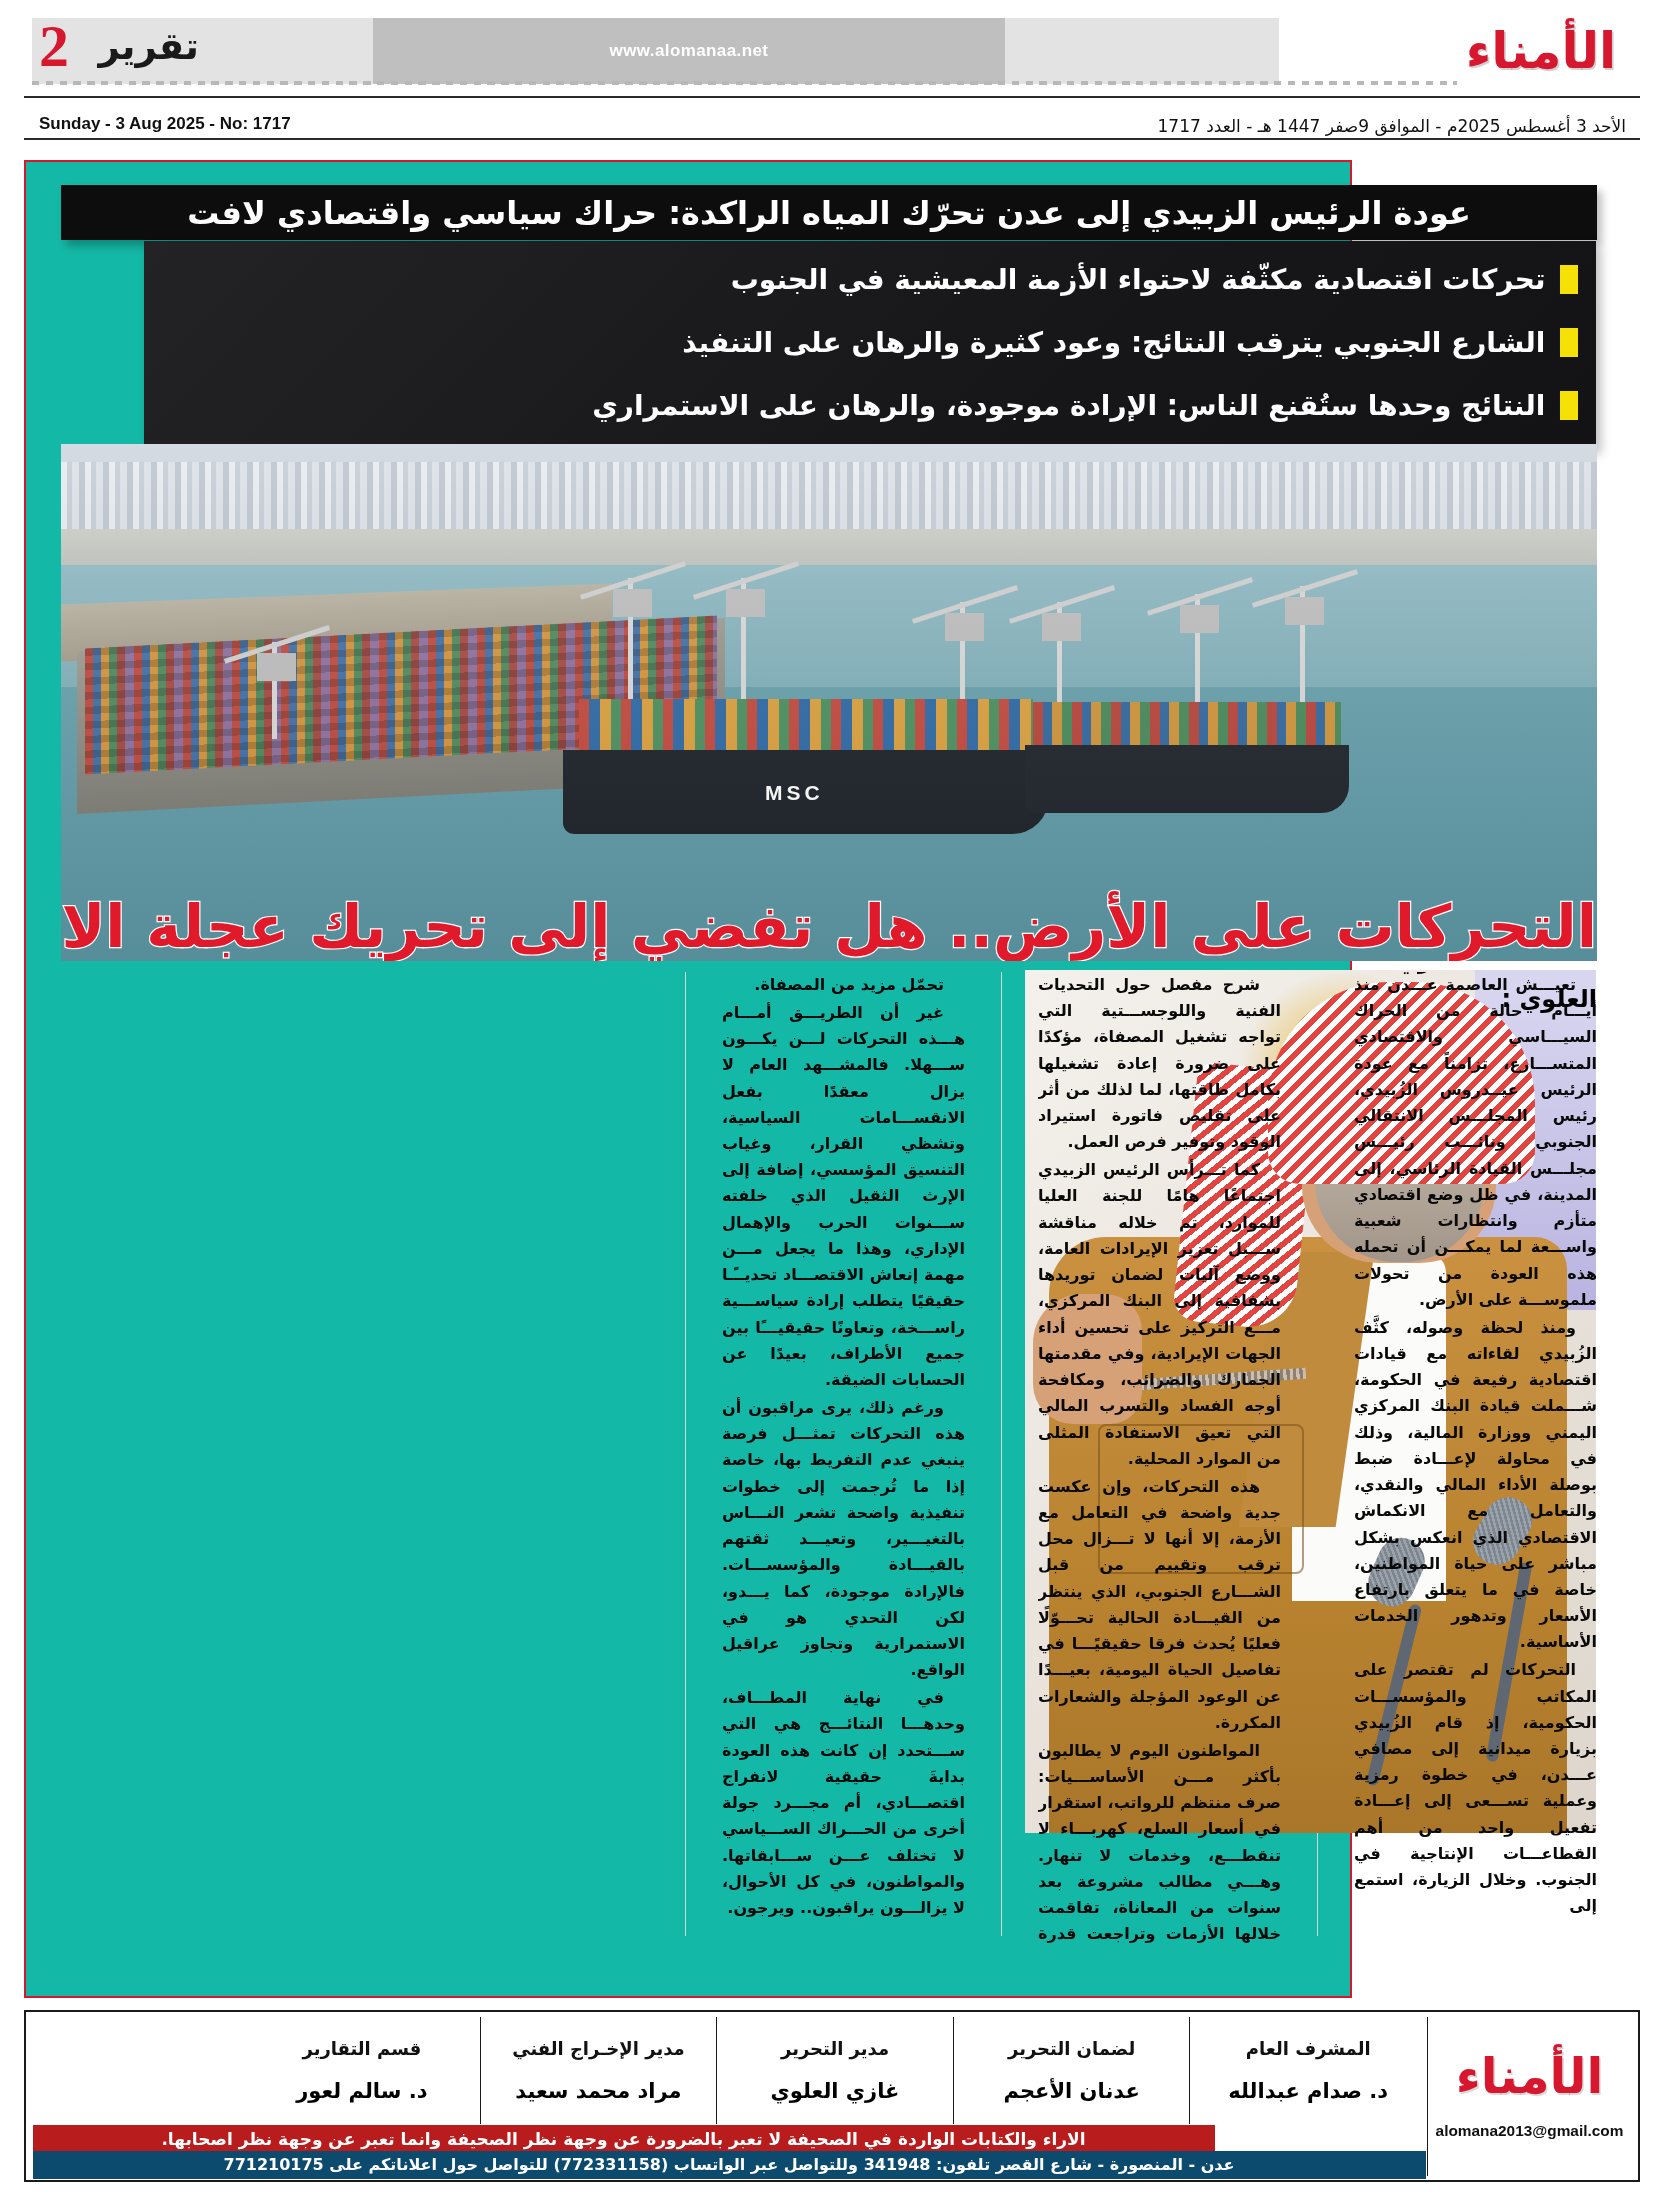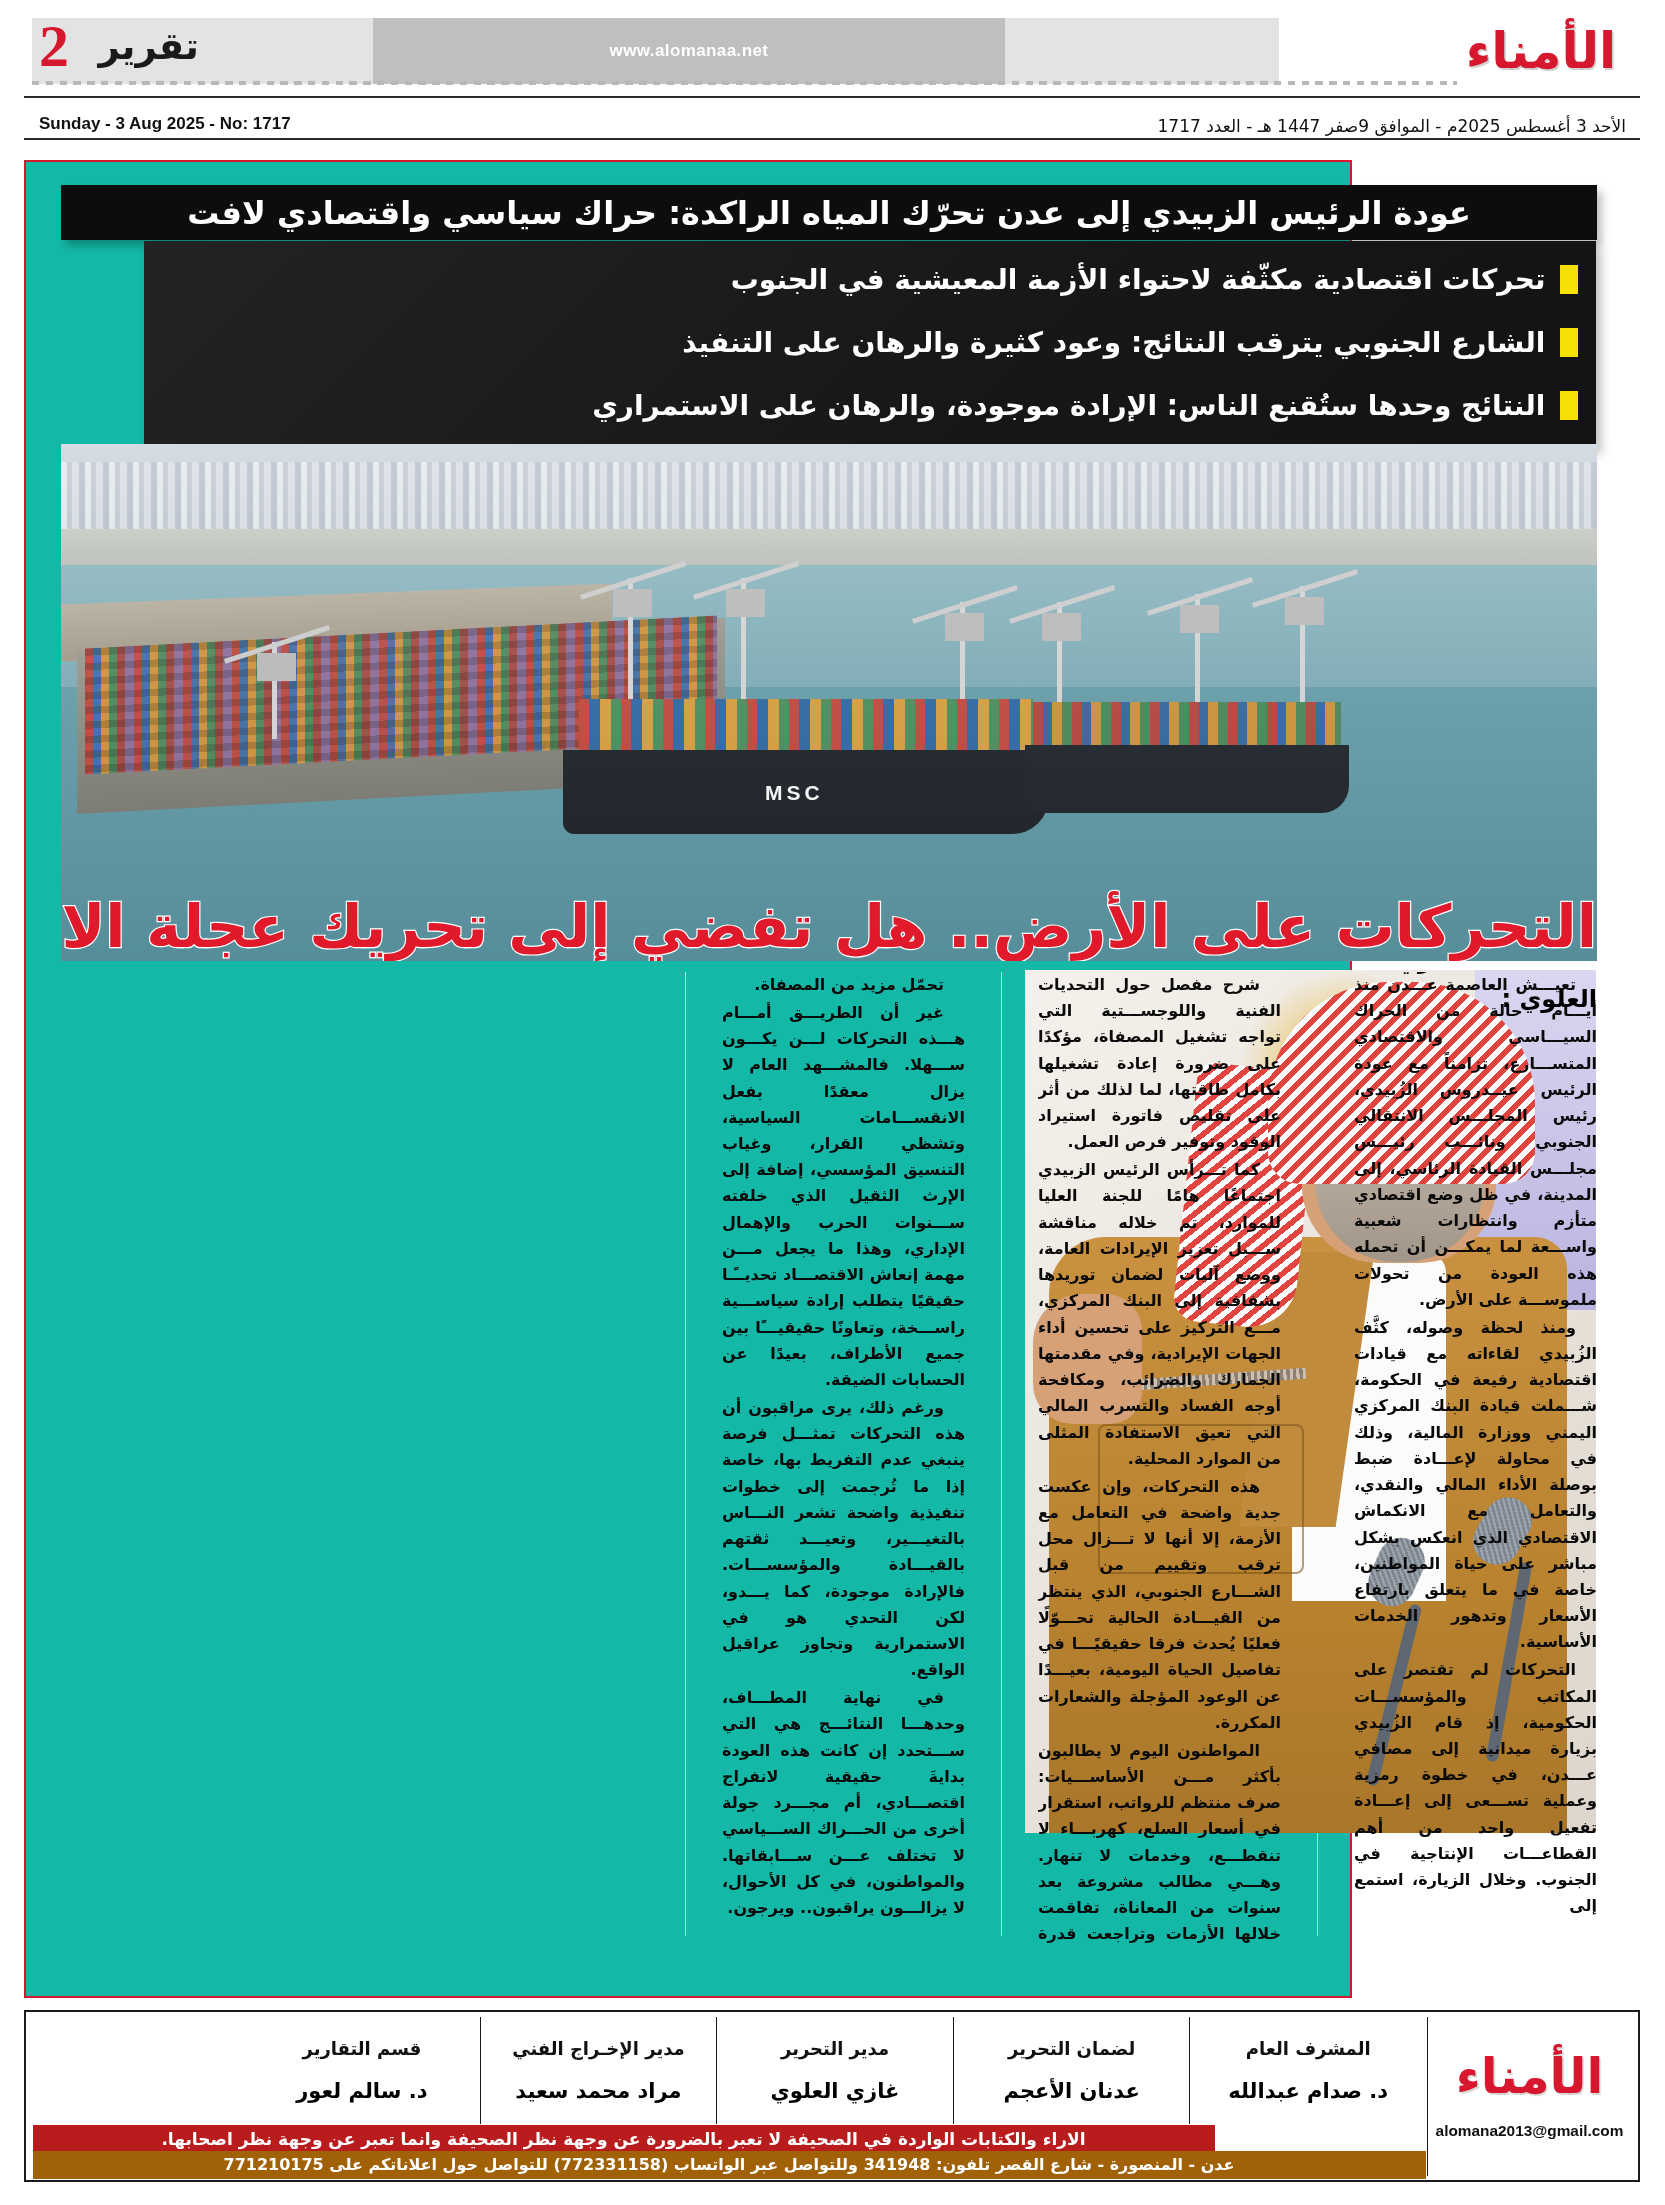--- a/index.html
+++ b/index.html
@@ -271,21 +271,21 @@
   .staff-name{font-size:21px;font-weight:bold;color:#000;font-family:"DejaVu Sans",sans-serif;}
   .disclaimer{
     position:absolute;left:6.5px;top:113px;width:1182px;height:27.5px;
     background:#b91c1c;color:#ffffff;
     display:flex;align-items:center;justify-content:center;
     font-size:17px;font-weight:bold;font-family:"DejaVu Sans",sans-serif;
     white-space:nowrap;
   }
   .contactbar{
     position:absolute;left:6.5px;top:139px;width:1393px;height:27.5px;
-    background:#a16207;color:#ffffff;
+    background:#0c4a6e;color:#ffffff;
     display:flex;align-items:center;justify-content:center;
     font-size:16px;font-weight:bold;font-family:"DejaVu Sans",sans-serif;
     white-space:nowrap;
   }
 </style>
 </head>
 <body>
 
 <div class="page">
 

